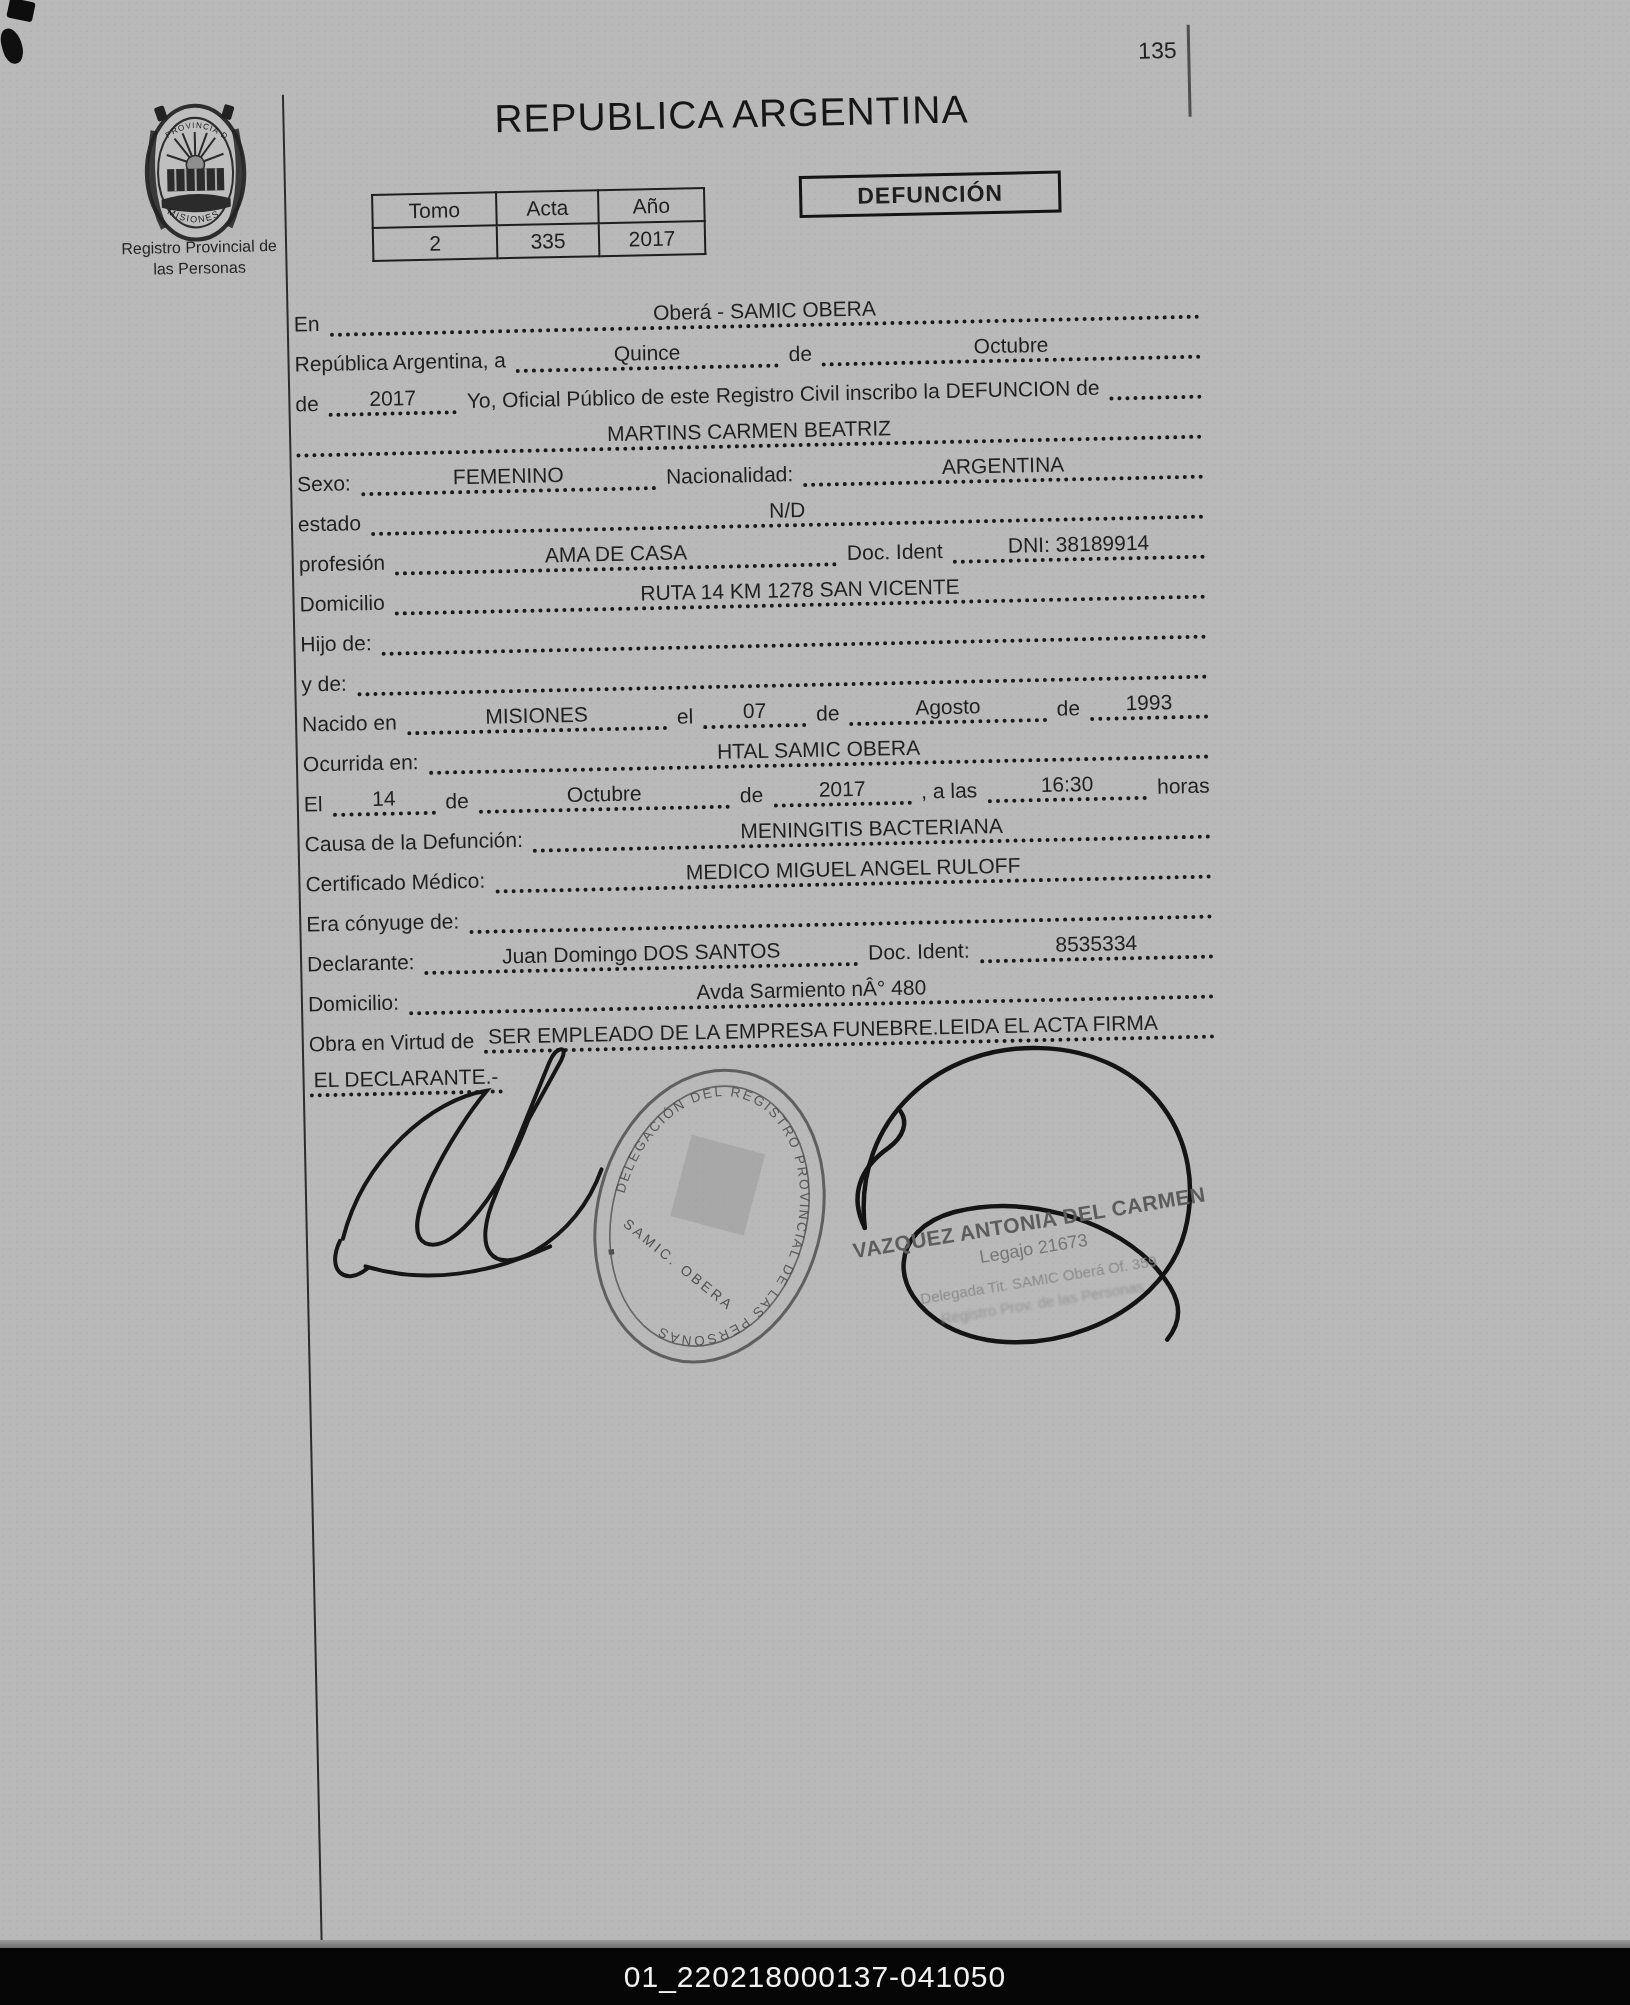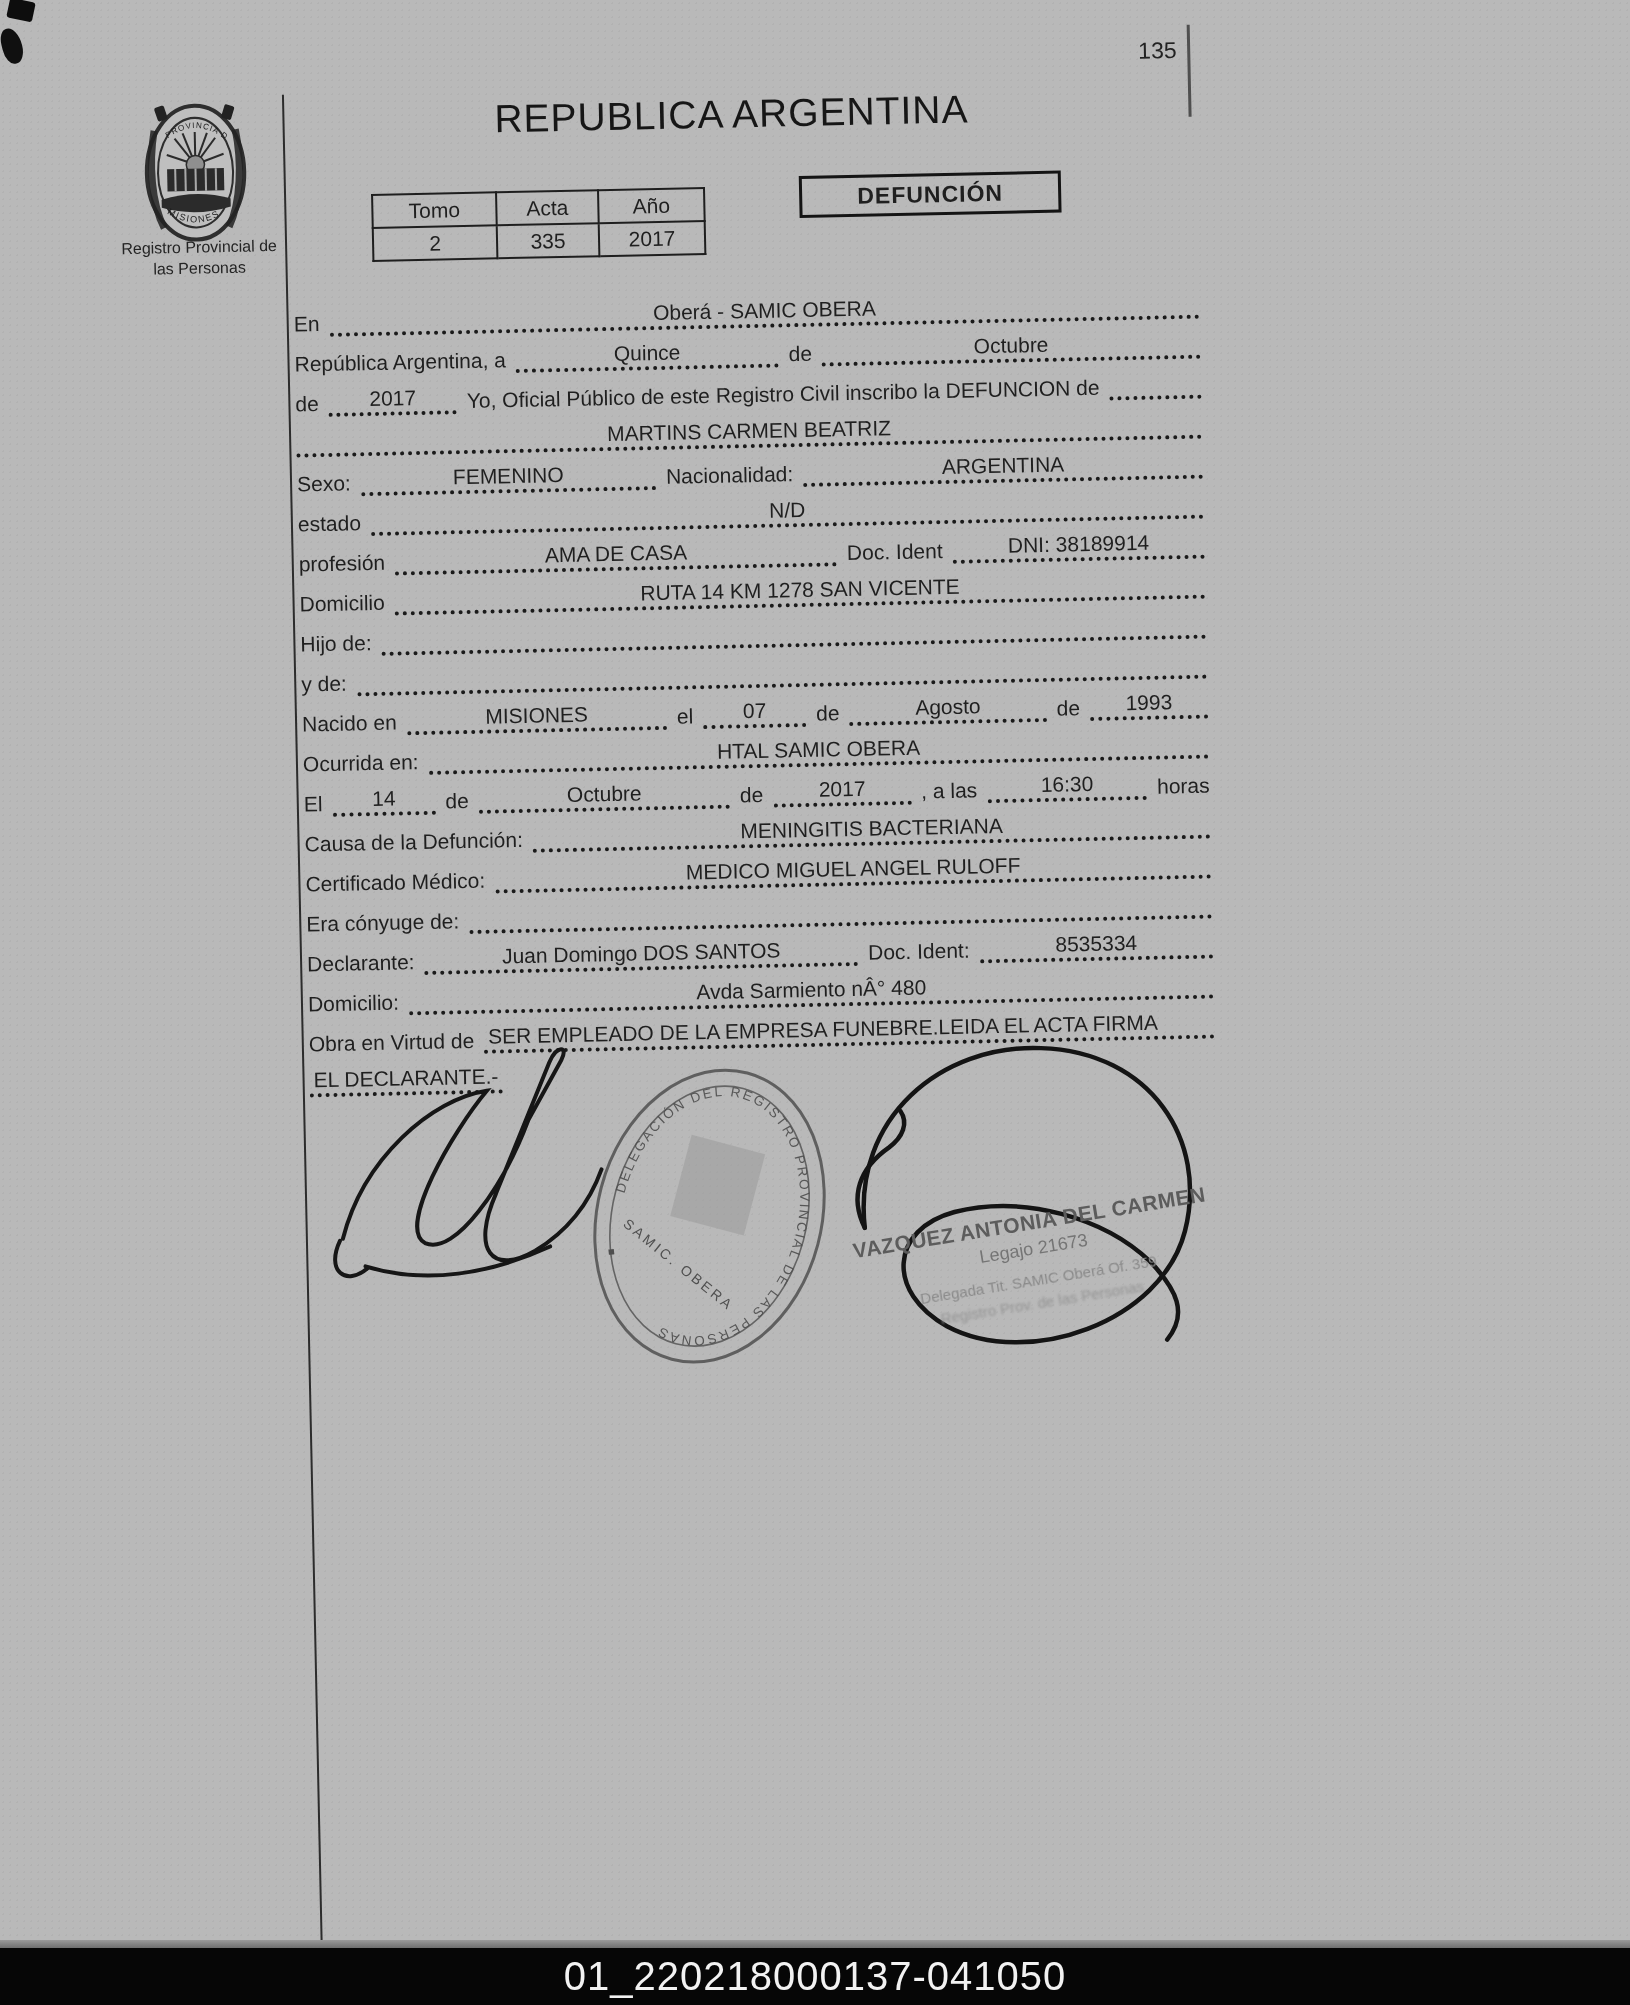--- a/index.html
+++ b/index.html
@@ -46,21 +46,21 @@
   .sigs{position:absolute;left:300px;top:1030px;width:1000px;height:400px;}
 
   .namestamp{position:absolute;left:845px;top:1216px;width:370px;transform:rotate(-8deg);text-align:center;}
   .ns1{font-size:21px;font-weight:bold;color:#5c5c5c;letter-spacing:.5px;}
   .ns2{font-size:18px;color:#757575;margin-top:4px;}
   .ns3{font-size:15px;color:#8a8a8a;margin-top:12px;filter:blur(.7px);}
   .ns4{font-size:15px;color:#949494;margin-top:6px;filter:blur(1px);}
 
   .prebar{position:absolute;left:0;right:0;bottom:57px;height:8px;background:linear-gradient(#9a9a9a,#6f6f6f);}
   .footerbar{position:absolute;left:0;right:0;bottom:0;height:57px;background:#060606;display:flex;align-items:center;justify-content:center;}
-  .footerbar span{color:#f2f2f2;font-size:40px;letter-spacing:1px;}
+  .footerbar span{color:#f2f2f2;font-size:30px;letter-spacing:1px;}
 </style>
 </head>
 <body>
 
 <div>
 
   <div class="mark1"></div>
   <div class="mark2"></div>
 
   <div class="rot">

